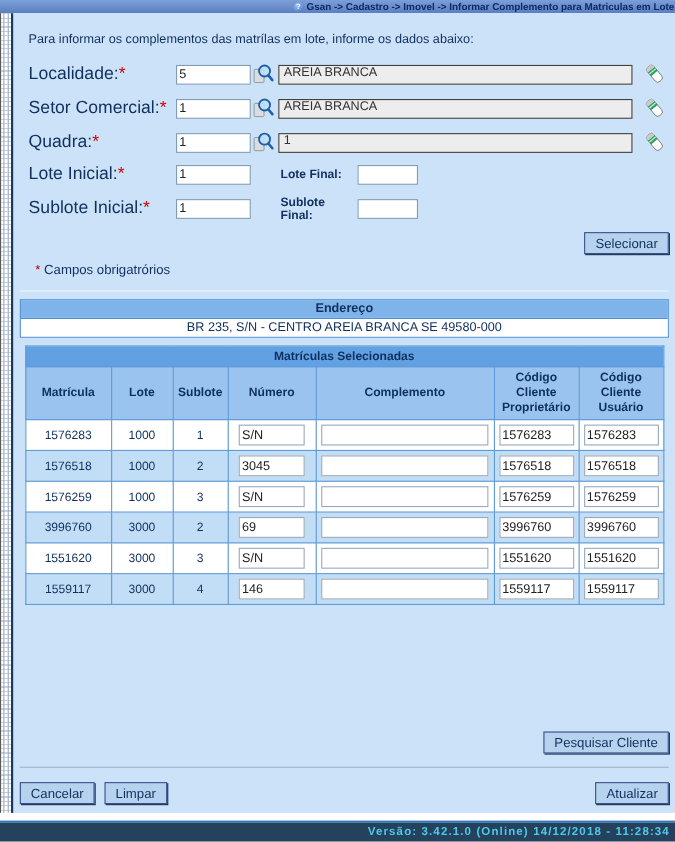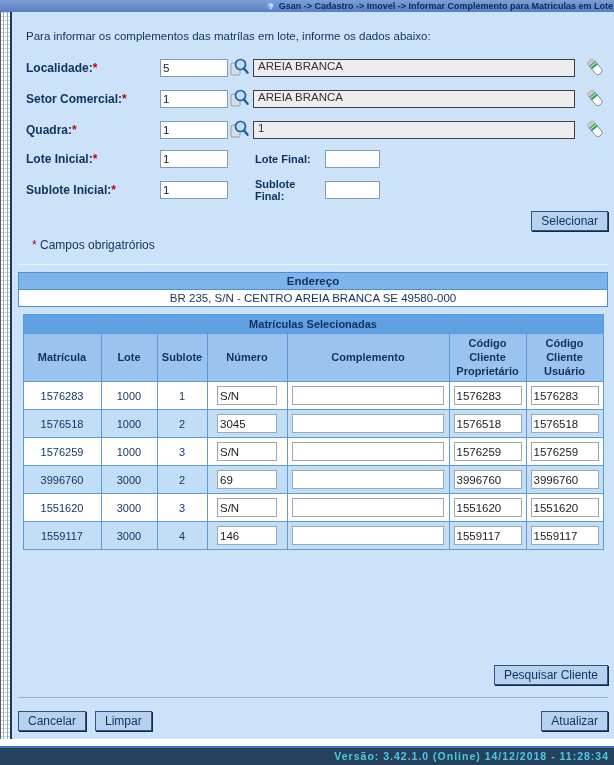--- a/index.html
+++ b/index.html
@@ -52,21 +52,21 @@
     background: repeating-linear-gradient(to bottom, #BBD8F6 0 2px, #A6CBF0 2px 4px);
     line-height: 19px; padding-left: 12px;
     font-size: 12px; font-weight: bold; letter-spacing: 2.5px;
     color: var(--title-text, #10305E);
     white-space: nowrap; overflow: hidden;
   }
   .intro { margin: 15px 0 0 8px; font-size: 11.5px; }
   
   .frow { display: flex; align-items: center; margin-top: 10px; padding-left: 8px; padding-right: 2px; }
   .frow.first { margin-top: 15px; }
-  .flabel { width: 134px; flex: 0 0 134px; font-size: 12px; font-weight: bold; }
+  .flabel { width: 134px; flex: 0 0 134px; font-size: 16px; font-weight: normal; }
   .flabel2 { width: 70px; flex: 0 0 70px; margin-left: 27px; font-size: 11px; font-weight: bold; }
   .req { color: var(--required-red, #C00); }
   input { font-family: "Liberation Sans", sans-serif; }
   .code-input {
     width: 68px; height: 18px; font-size: 11.5px; padding: 0 2px;
     border: 1px solid #7F9DB9; background: #fff; color: #222;
   }
   .small-input { width: 55px; height: 18px; font-size: 11.5px; padding: 0 2px;
     border: 1px solid #7F9DB9; background: #fff; color: #222; }
   .icon-btn { width: 21px; height: 21px; border: 0; background: transparent; padding: 0;

